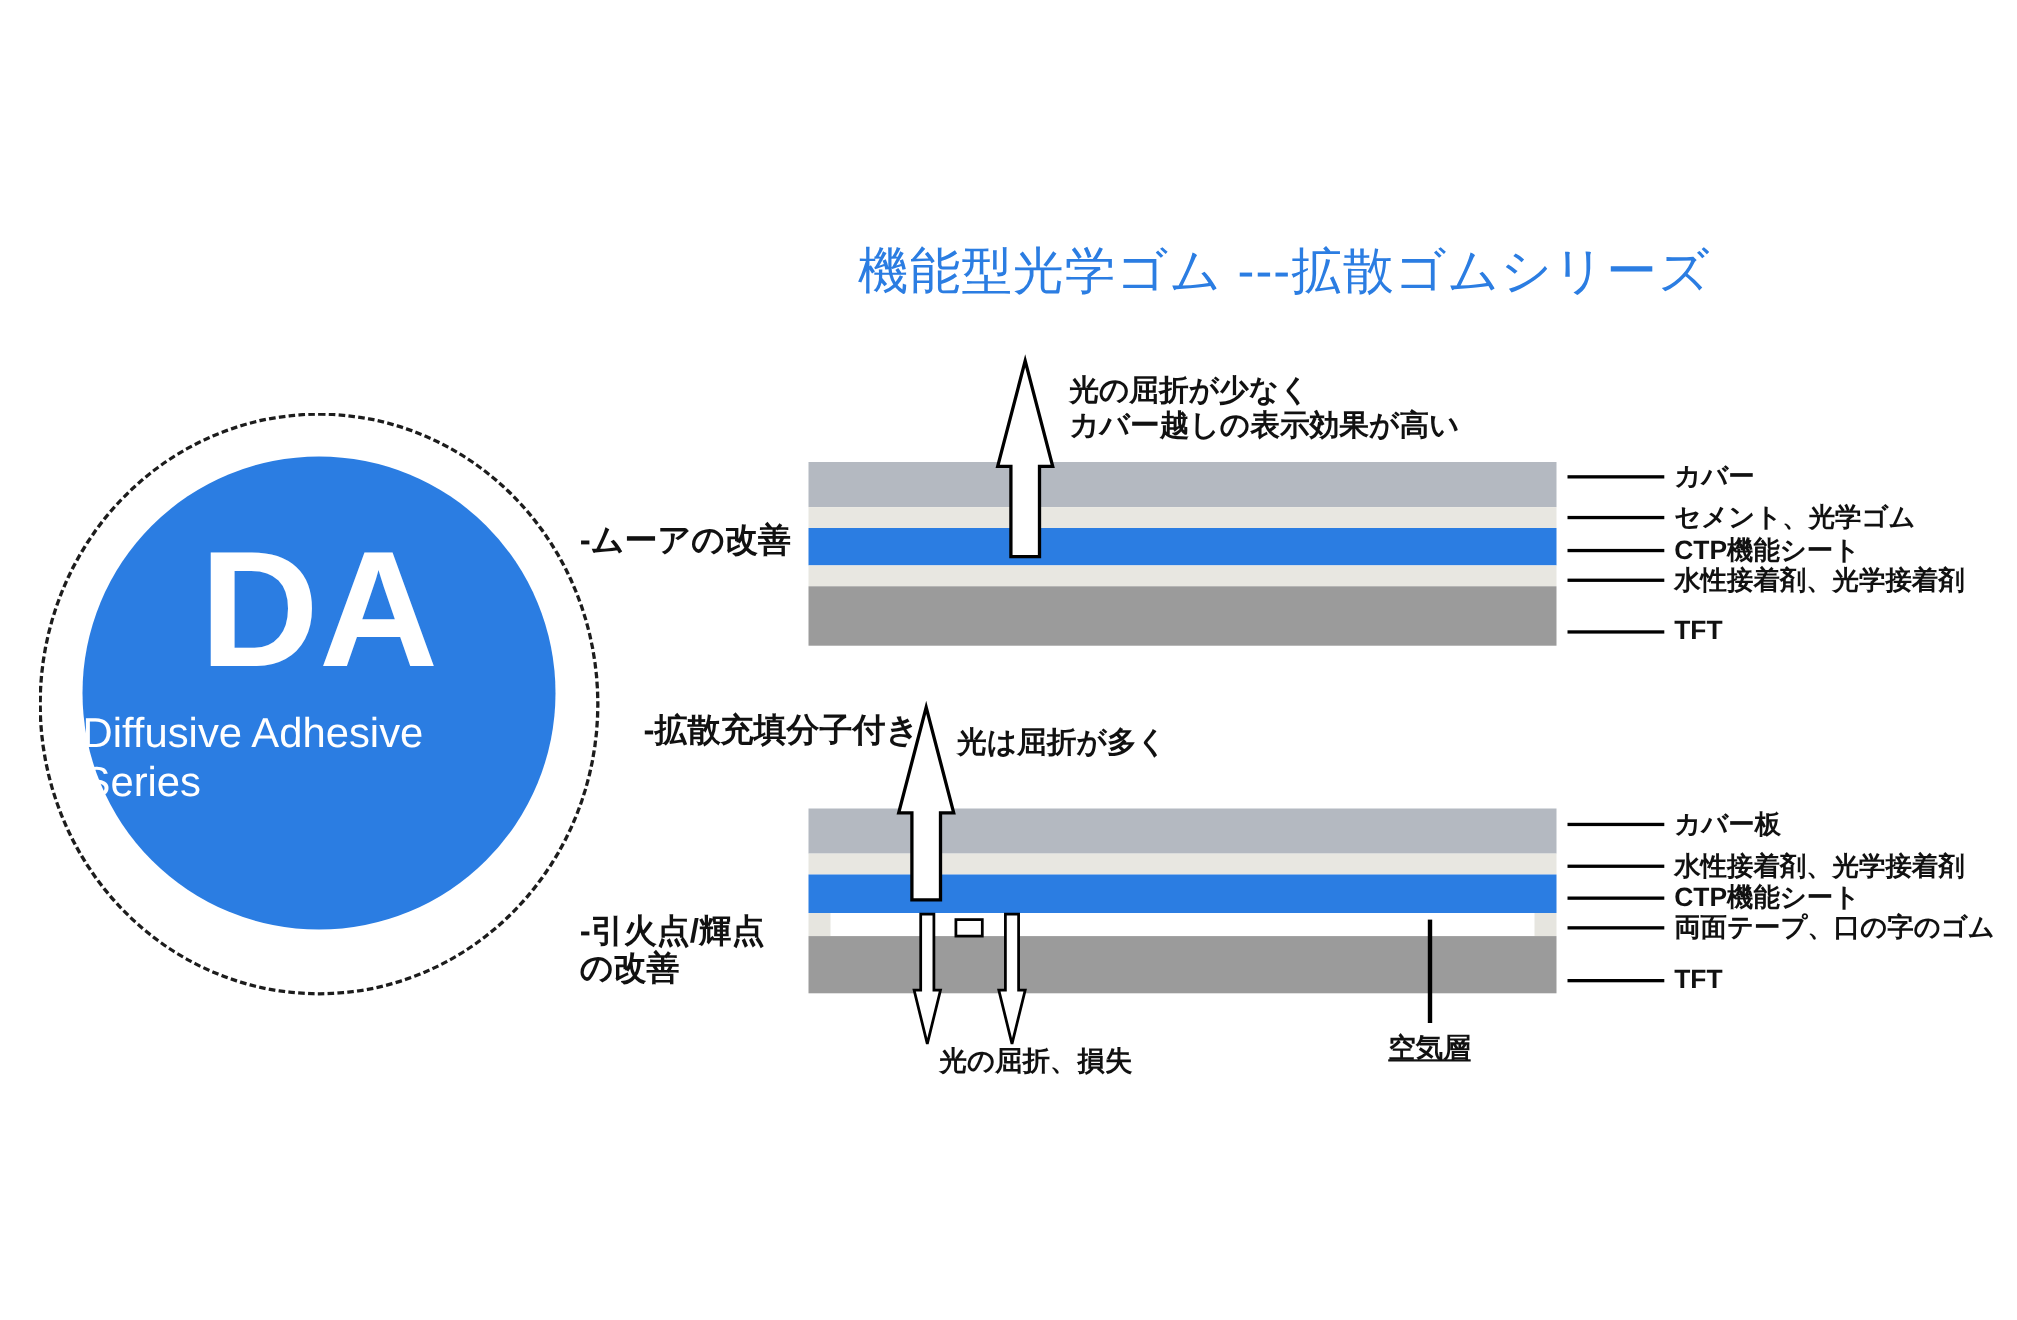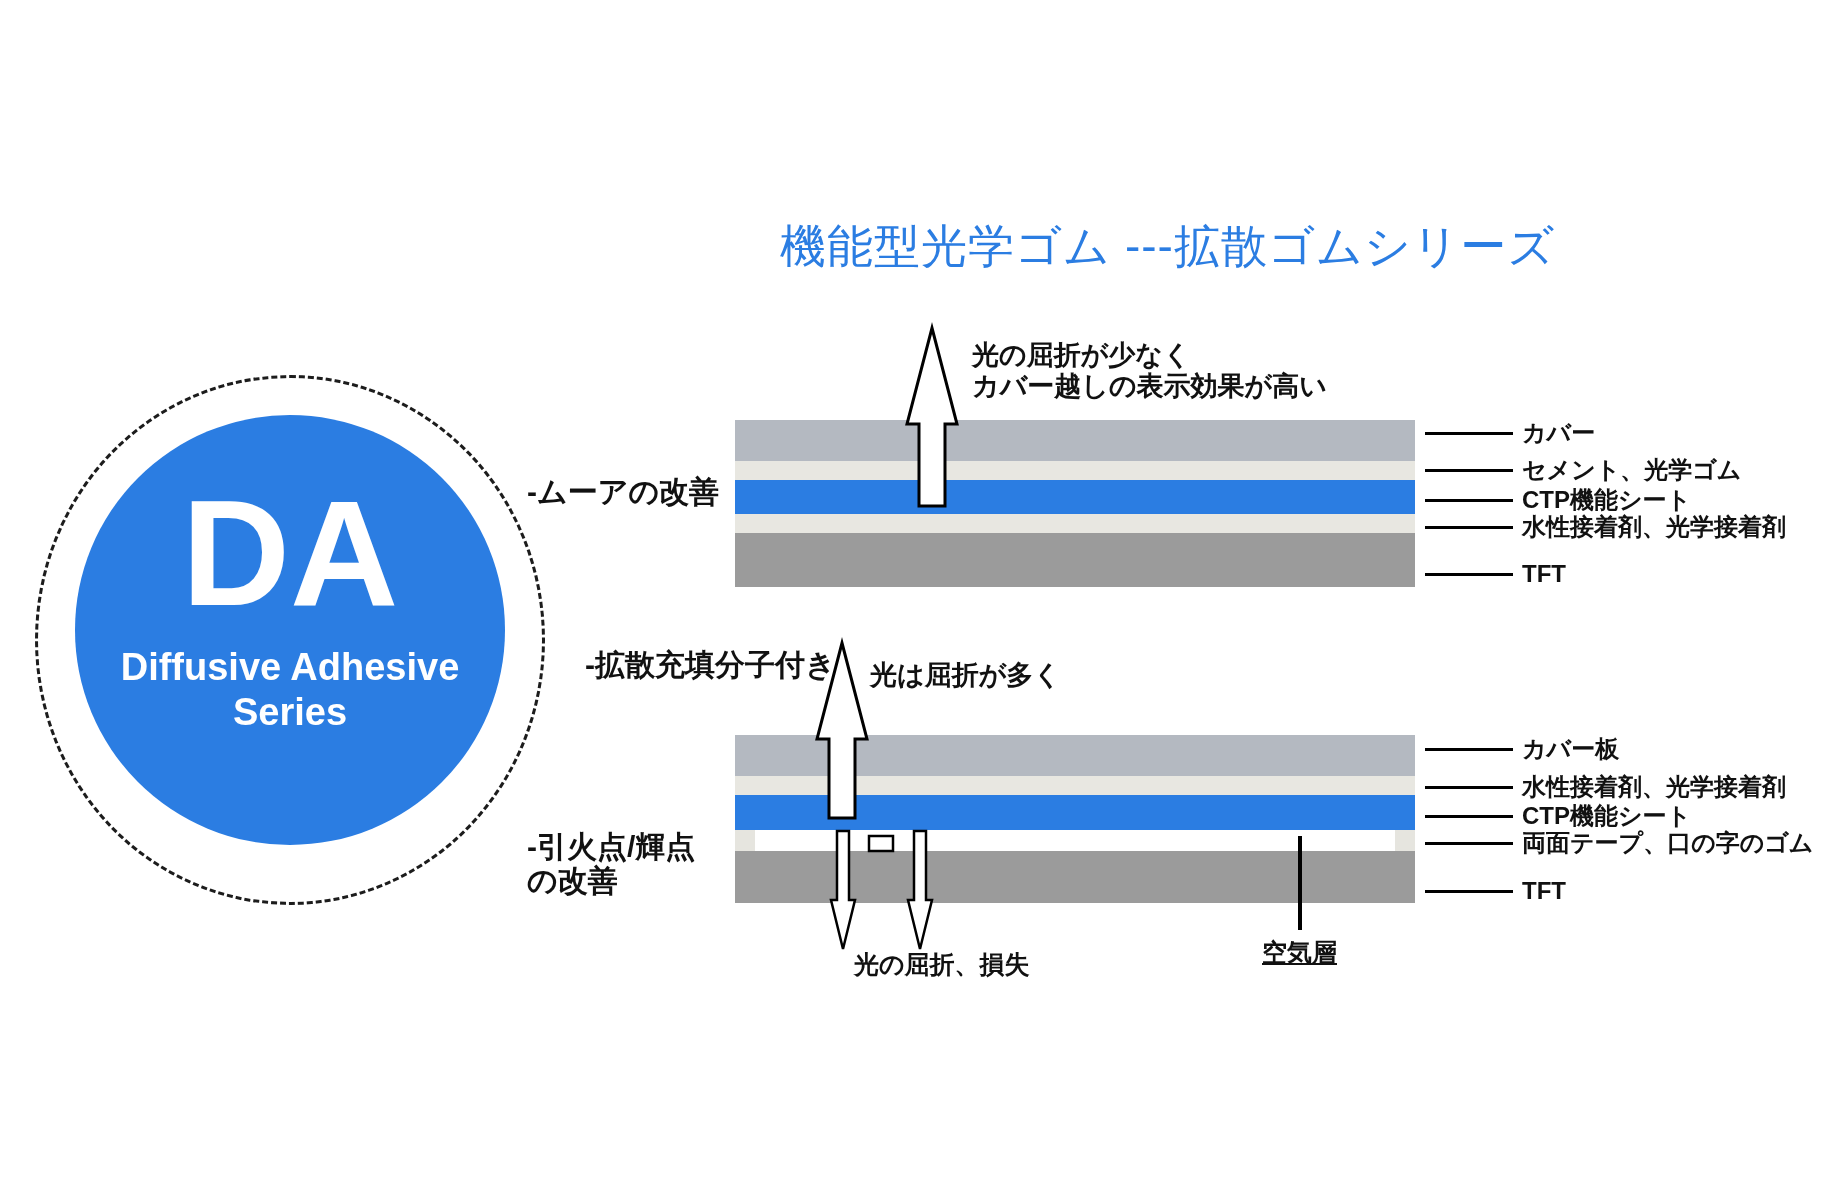--- a/index.html
+++ b/index.html
@@ -27,21 +27,21 @@
   .blue-circle{
     left:75px;top:415px;width:430px;height:430px;
     border-radius:50%;
   }
   .badge-abbr{
     left:75px;top:478px;width:430px;
     text-align:center;font-size:150px;line-height:150px;font-weight:bold;color:#fff;
   }
   .badge-name{
     left:75px;top:645px;width:430px;
-    text-align:center;font-size:38px;line-height:45px;font-weight:bold;color:#fff;
+    text-align:left;font-size:38px;line-height:45px;font-weight:normal;color:#fff;
   }
 
   
   .bullet{font-size:30px;font-weight:bold;line-height:34px;}
   .bullet1{left:527px;top:475px;}
   .bullet2{left:585px;top:648px;}
   .bullet3{left:527px;top:830px;}
 
   
   .layer{left:735px;width:680px;}

